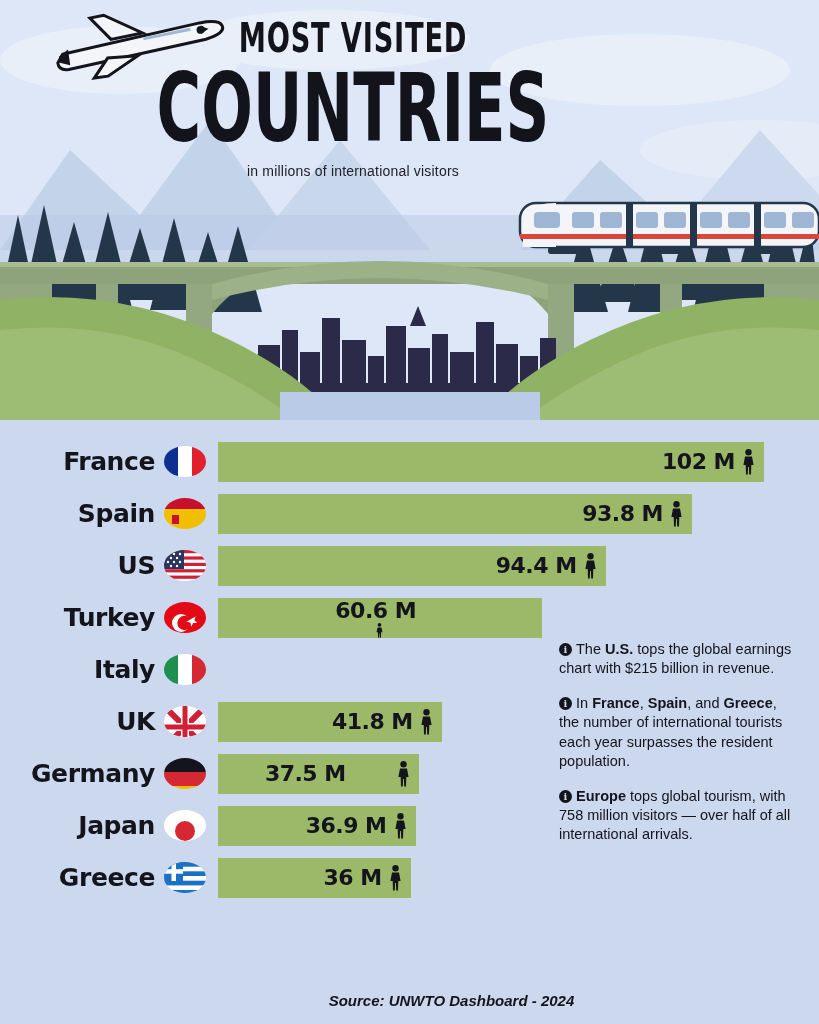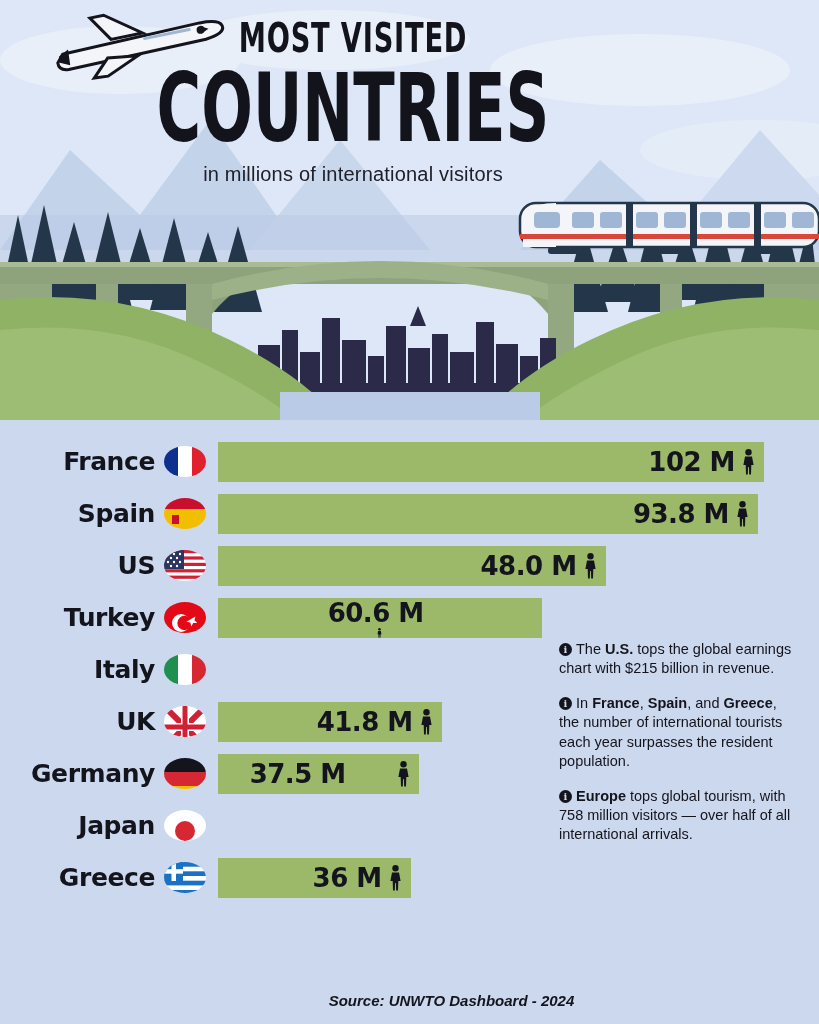--- a/index.html
+++ b/index.html
@@ -56,21 +56,21 @@
     font-size: 76px;
     letter-spacing: 0px;
     color: #13131b;
     line-height: 0.95;
     margin-top: 10px;
     transform: scaleX(0.80) scaleY(1.25);
     transform-origin: center top;
   }
   .title-sub {
     font-family: "Liberation Sans", sans-serif;
-    font-size: 20px;
+    font-size: 14px;
     color: #20202a;
     margin-top: 28px;
     letter-spacing: 0.2px;
   }
 
   
   .chart {
     position: absolute;
     left: 0;
     top: 440px;
@@ -115,21 +115,21 @@
     background: #9cb96a;
     display: flex;
     align-items: center;
     justify-content: flex-end;
     padding-right: 9px;
     box-sizing: border-box;
   }
   .bar-value {
     font-family: "DejaVu Sans", sans-serif;
     font-weight: bold;
-    font-size: 26px;
+    font-size: 22px;
     color: #14141c;
     letter-spacing: -0.5px;
     white-space: nowrap;
   }
   .person {
     margin-left: 7px;
     display: inline-block;
     vertical-align: middle;
   }
 
@@ -333,21 +333,21 @@
         <div class="row-label">Spain</div>
         <div class="flag">
           <svg width="42" height="42" viewBox="0 0 42 42">
             <rect x="0" y="0" width="42" height="11" fill="#c8102e"></rect>
             <rect x="0" y="11" width="42" height="20" fill="#f1bf00"></rect>
             <rect x="0" y="31" width="42" height="11" fill="#c8102e"></rect>
             <rect x="8" y="17" width="7" height="9" fill="#c8102e"></rect>
           </svg>
         </div>
         <div class="bar-area">
-          <div class="bar" style="width: 540px; background: rgb(156, 185, 106);">
+          <div class="bar" style="width: 474px; background: rgb(156, 185, 106);">
             <span class="bar-value">93.8 M</span>
             <svg class="person" width="13" height="26" viewBox="0 0 13 26">
               <circle cx="6.5" cy="3.2" r="3.2" fill="#14141c"></circle>
               <path d="M3 7.6 L10 7.6 L11.6 16 L9.3 16 L9 25.6 L7.2 25.6 L6.9 18 L6.1 18 L5.8 25.6 L4 25.6 L3.7 16 L1.4 16 Z" fill="#14141c"></path>
             </svg>
           </div>
         </div>
       </div>
       <div class="row">
         <div class="row-label">US</div>
@@ -373,21 +373,21 @@
               <circle cx="4" cy="12" r="1.2"></circle>
               <circle cx="10" cy="12" r="1.2"></circle>
               <circle cx="16" cy="12" r="1.2"></circle>
               <circle cx="7" cy="16" r="1.2"></circle>
               <circle cx="13" cy="16" r="1.2"></circle>
             </g>
           </svg>
         </div>
         <div class="bar-area">
           <div class="bar" style="width: 387.553px; background: rgb(156, 185, 106);">
-            <span class="bar-value">48.0 M</span>
+            <span class="bar-value">94.4 M</span>
             <svg class="person" width="13" height="26" viewBox="0 0 13 26">
               <circle cx="6.5" cy="3.2" r="3.2" fill="#14141c"></circle>
               <path d="M3 7.6 L10 7.6 L11.6 16 L9.3 16 L9 25.6 L7.2 25.6 L6.9 18 L6.1 18 L5.8 25.6 L4 25.6 L3.7 16 L1.4 16 Z" fill="#14141c"></path>
             </svg>
           </div>
         </div>
       </div>
       <div class="row">
         <div class="row-label">Turkey</div>
         <div class="flag">
@@ -460,20 +460,29 @@
           </div>
         </div>
       </div>
       <div class="row">
         <div class="row-label">Japan</div>
         <div class="flag">
           <svg width="42" height="42" viewBox="0 0 42 42">
             <rect width="42" height="42" fill="#ffffff"></rect>
             <circle cx="21" cy="21" r="10" fill="#d62832"></circle>
           </svg>
+        </div>
+        <div class="bar-area">
+          <div class="bar" style="width: 197.524px; background: rgb(156, 185, 106);">
+            <span class="bar-value">36.9 M</span>
+            <svg class="person" width="13" height="26" viewBox="0 0 13 26">
+              <circle cx="6.5" cy="3.2" r="3.2" fill="#14141c"></circle>
+              <path d="M3 7.6 L10 7.6 L11.6 16 L9.3 16 L9 25.6 L7.2 25.6 L6.9 18 L6.1 18 L5.8 25.6 L4 25.6 L3.7 16 L1.4 16 Z" fill="#14141c"></path>
+            </svg>
+          </div>
         </div>
       </div>
       <div class="row">
         <div class="row-label">Greece</div>
         <div class="flag">
           <svg width="42" height="42" viewBox="0 0 42 42">
             <rect width="42" height="42" fill="#ffffff"></rect>
             <g fill="#1b72c4">
               <rect y="0" width="42" height="4.7"></rect>
               <rect y="9.3" width="42" height="4.7"></rect>

